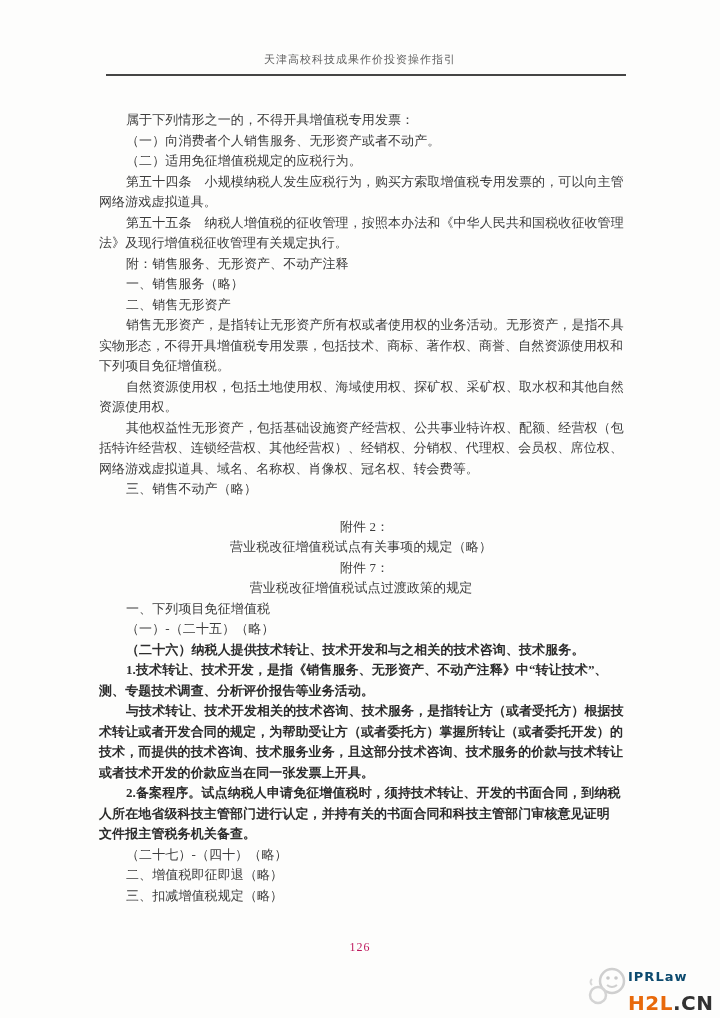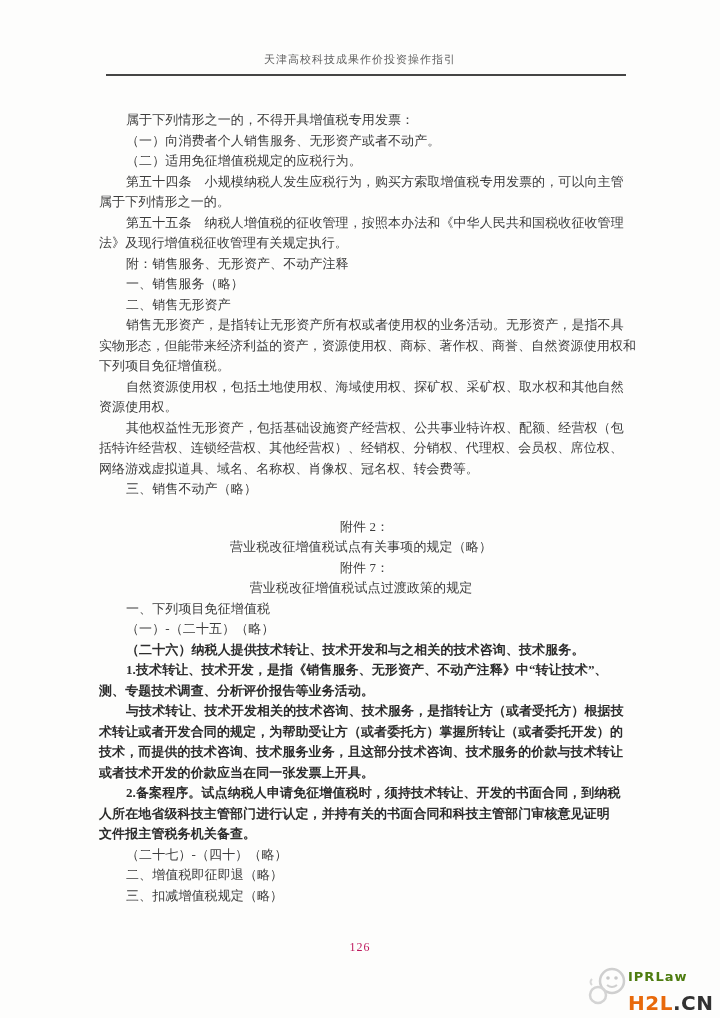--- a/index.html
+++ b/index.html
@@ -76,21 +76,21 @@
     left: 0;
     top: 2px;
   }
   .wm-faint {
     position: absolute;
     left: 42px;
     top: 6px;
     font-family: "DejaVu Sans", "Liberation Sans", sans-serif;
     font-size: 13px;
     font-weight: 700;
-    color: #4d7c0f;
+    color: #0c4a6e;
     letter-spacing: 1px;
   }
   .wm-brand {
     position: absolute;
     left: 42px;
     top: 28px;
     font-family: "DejaVu Sans", "Liberation Sans", sans-serif;
     font-size: 20px;
     font-weight: 800;
     letter-spacing: 0.5px;
@@ -104,28 +104,28 @@
 
   <div class="header-title">天津高校科技成果作价投资操作指引</div>
 
   <div class="header-rule"></div>
 
   <div class="doc-body">
       <div class="line indent">属于下列情形之一的，不得开具增值税专用发票：</div>
       <div class="line indent">（一）向消费者个人销售服务、无形资产或者不动产。</div>
       <div class="line indent">（二）适用免征增值税规定的应税行为。</div>
       <div class="line indent">第五十四条　小规模纳税人发生应税行为，购买方索取增值税专用发票的，可以向主管</div>
-      <div class="line">属于下列情形之一的。</div>
+      <div class="line">网络游戏虚拟道具。</div>
       <div class="line indent">第五十五条　纳税人增值税的征收管理，按照本办法和《中华人民共和国税收征收管理</div>
       <div class="line">法》及现行增值税征收管理有关规定执行。</div>
       <div class="line indent">附：销售服务、无形资产、不动产注释</div>
       <div class="line indent">一、销售服务（略）</div>
       <div class="line indent">二、销售无形资产</div>
       <div class="line indent">销售无形资产，是指转让无形资产所有权或者使用权的业务活动。无形资产，是指不具</div>
-      <div class="line">实物形态，但能带来经济利益的资产，资源使用权、商标、著作权、商誉、自然资源使用权和</div>
+      <div class="line">实物形态，不得开具增值税专用发票，包括技术、商标、著作权、商誉、自然资源使用权和</div>
       <div class="line">下列项目免征增值税。</div>
       <div class="line indent">自然资源使用权，包括土地使用权、海域使用权、探矿权、采矿权、取水权和其他自然</div>
       <div class="line">资源使用权。</div>
       <div class="line indent">其他权益性无形资产，包括基础设施资产经营权、公共事业特许权、配额、经营权（包</div>
       <div class="line">括特许经营权、连锁经营权、其他经营权）、经销权、分销权、代理权、会员权、席位权、</div>
       <div class="line">网络游戏虚拟道具、域名、名称权、肖像权、冠名权、转会费等。</div>
       <div class="line indent">三、销售不动产（略）</div>
       <div class="line small-indent gap">附件 2：</div>
       <div class="line center">营业税改征增值税试点有关事项的规定（略）</div>
       <div class="line small-indent">附件 7：</div>

